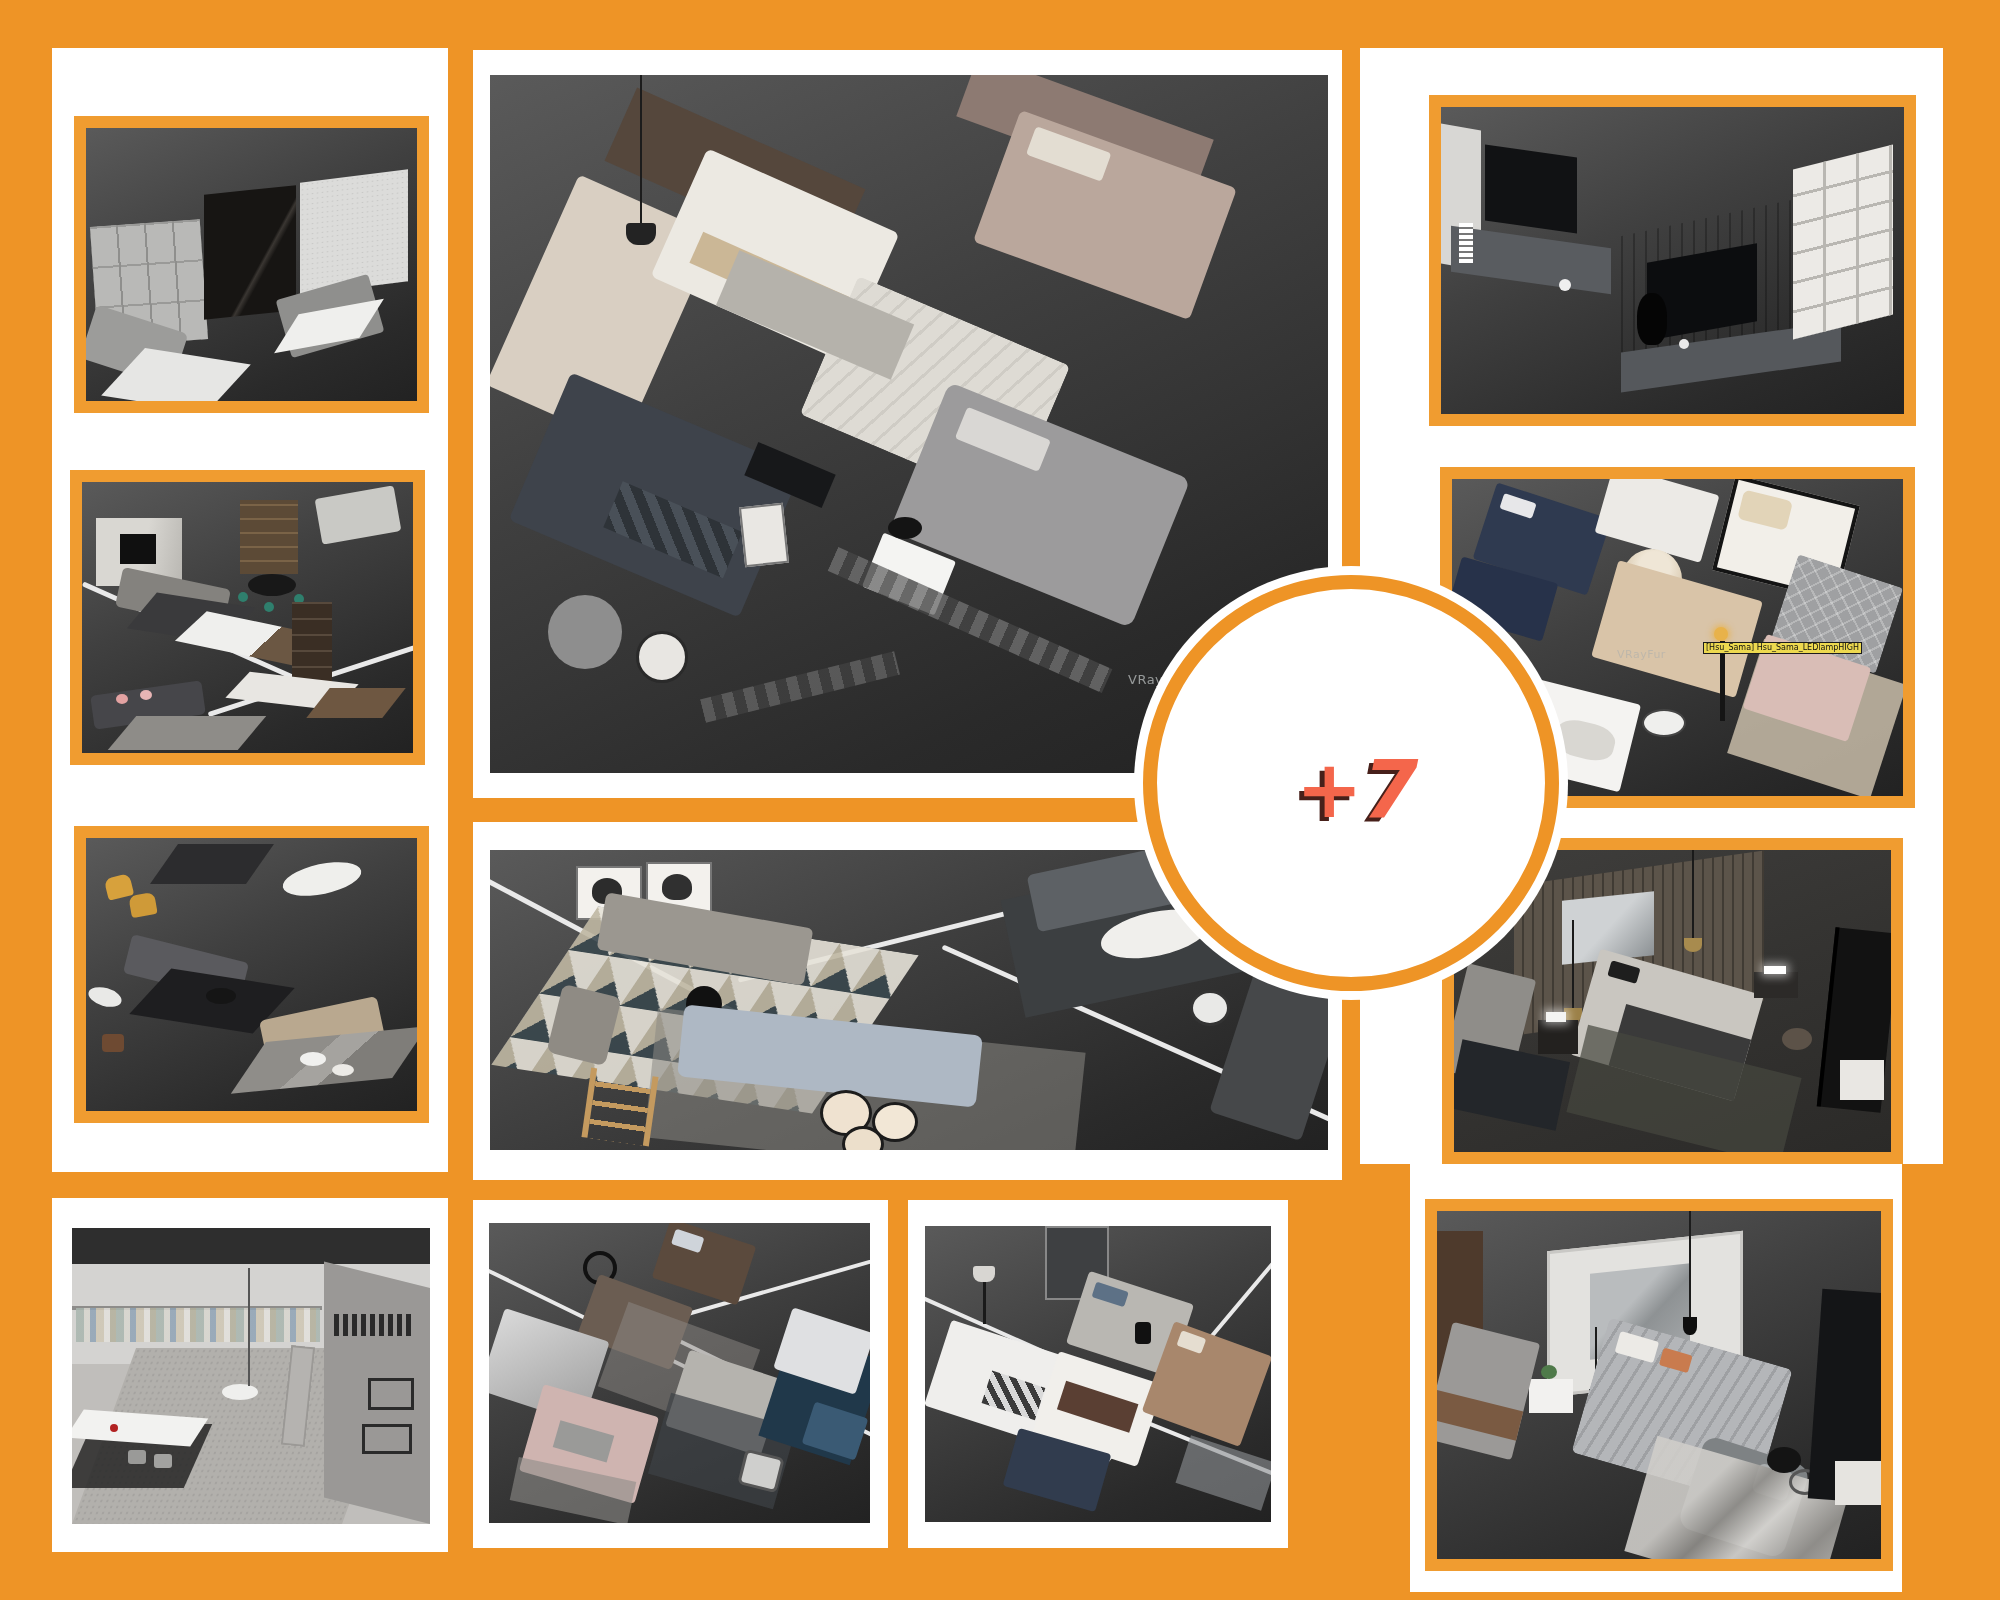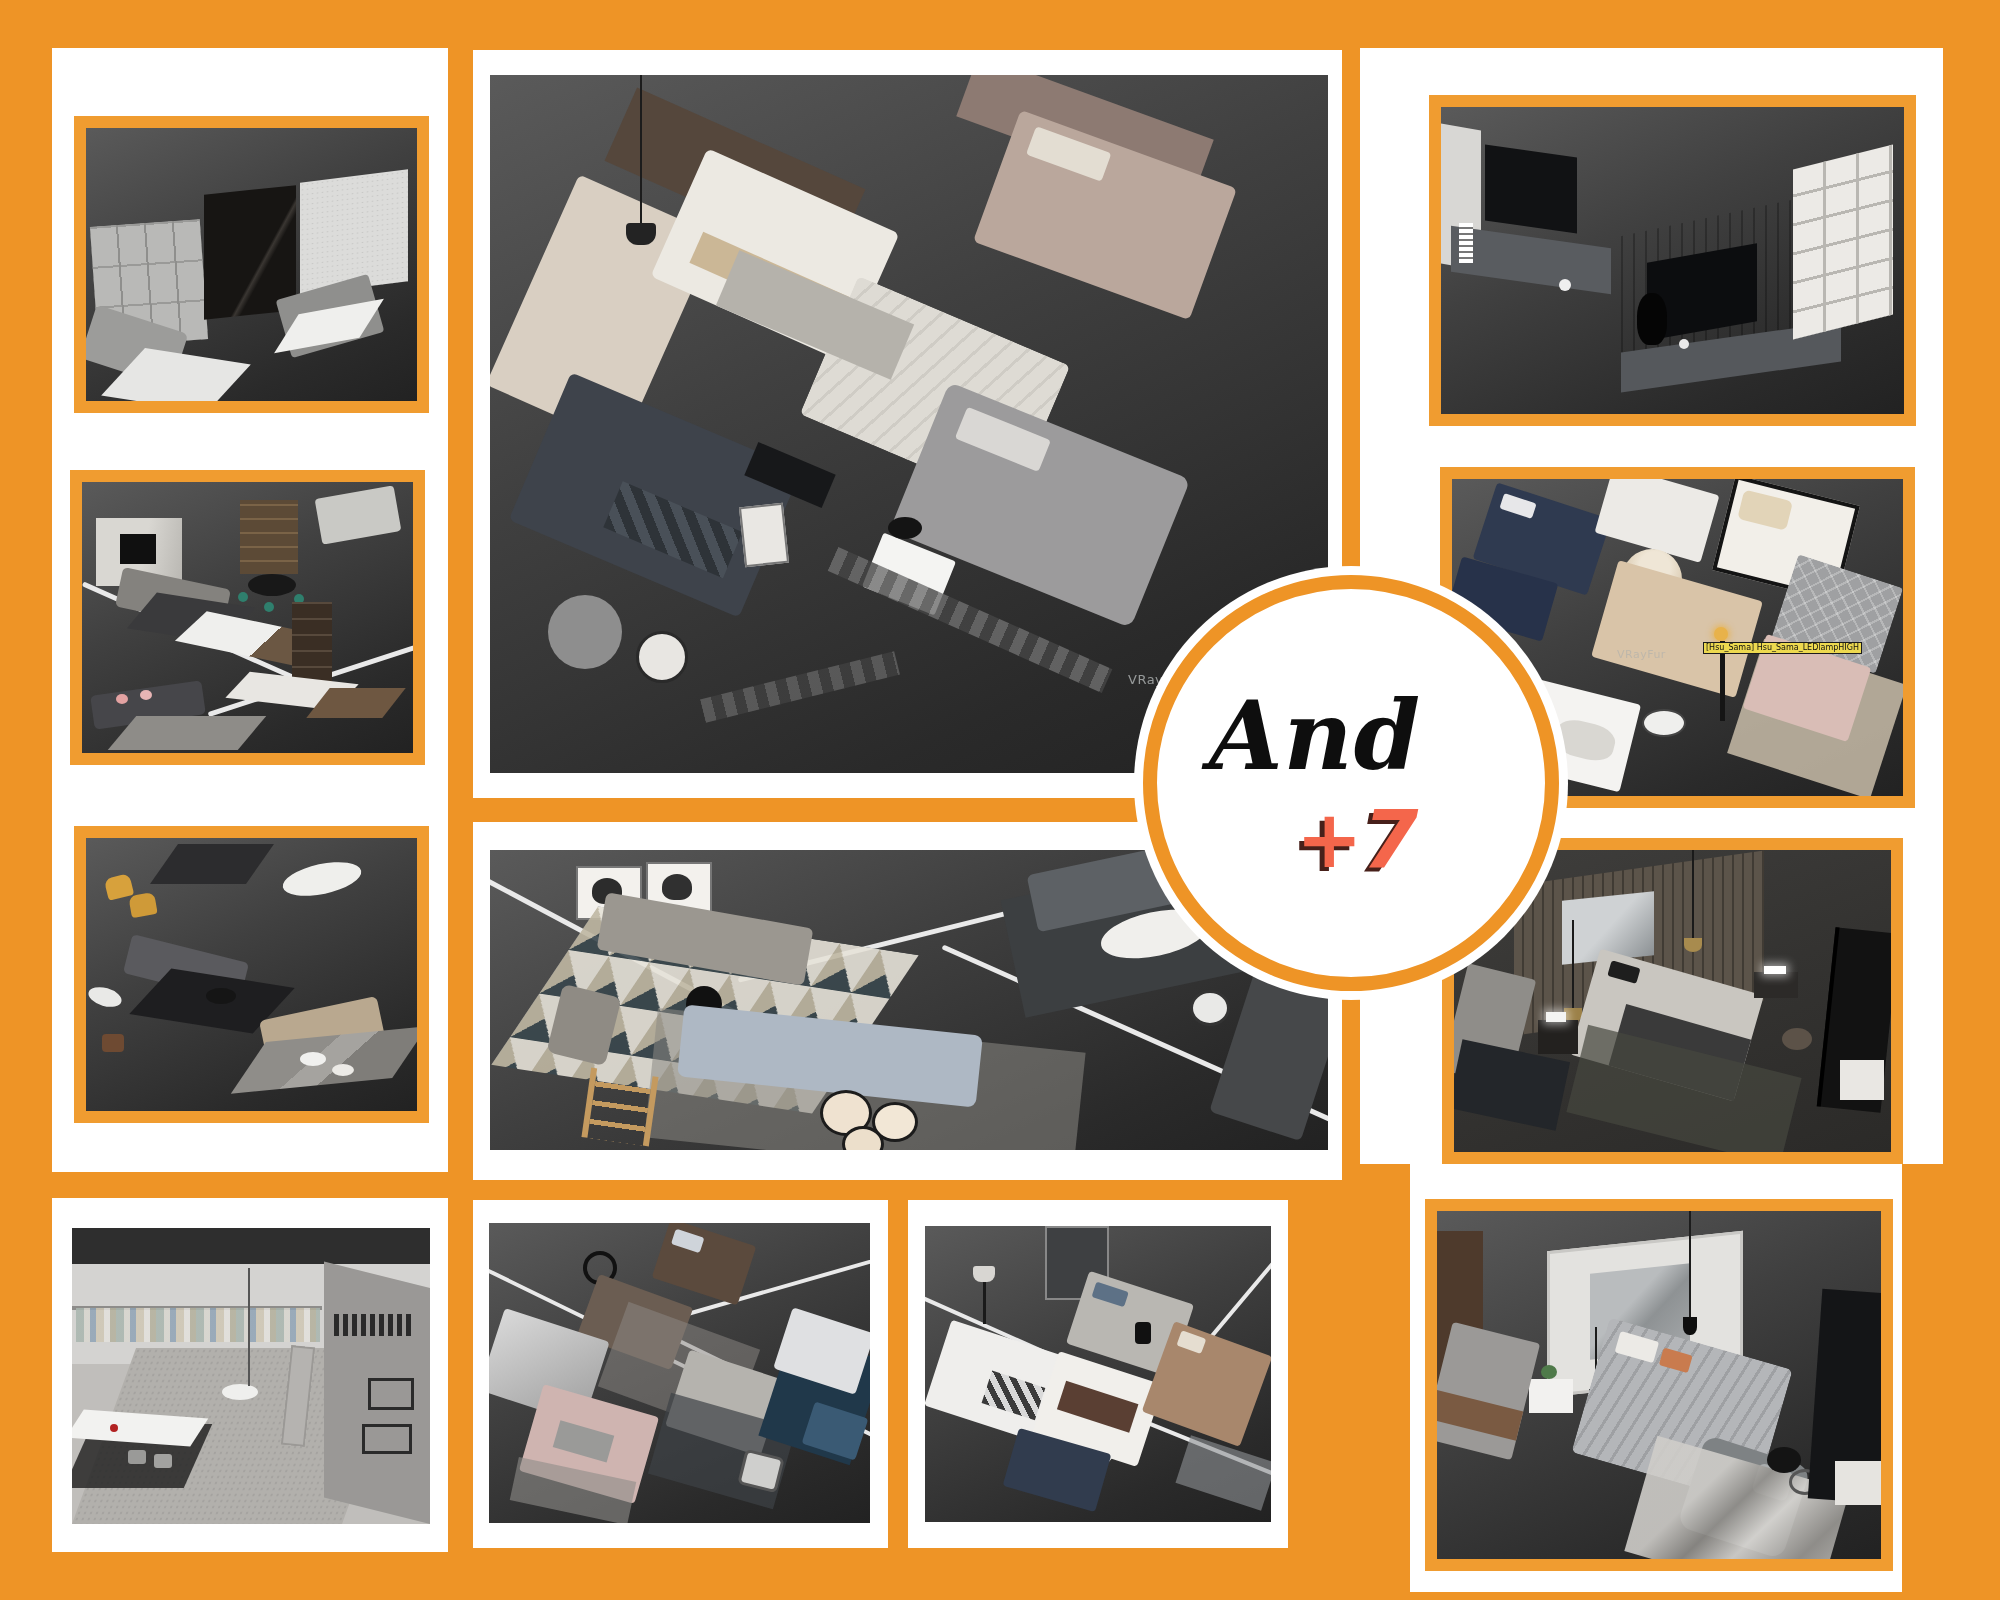--- a/index.html
+++ b/index.html
@@ -300,17 +300,16 @@
       </div>
     <div class="s" style="left:0px;top:20px;width:46px;height:160px;background:linear-gradient(100deg,#4e3a2c 0 60%,#6a namespace;transparent);background-color:#4e3a2c;"></div>
     <div class="s" style="left:0px;top:120px;width:90px;height:120px;background:#9b9997;transform:rotate(14deg);border-radius:4px;">
         <div class="s" style="left:0px;top:70px;width:90px;height:30px;background:#7a5a42;"></div>
       </div>
     <div class="s" style="left:378px;top:80px;width:70px;height:210px;background:#141517;transform:rotate(4deg);"></div>
     <div class="s" style="left:398px;top:250px;width:46px;height:44px;background:#e6e4e0;"></div>
   </div>
 
   <div class="badge">
-    <div class="l1">And</div>
     <div class="l3">+7</div>
   </div>
 
 </div>
 
 </body></html>

